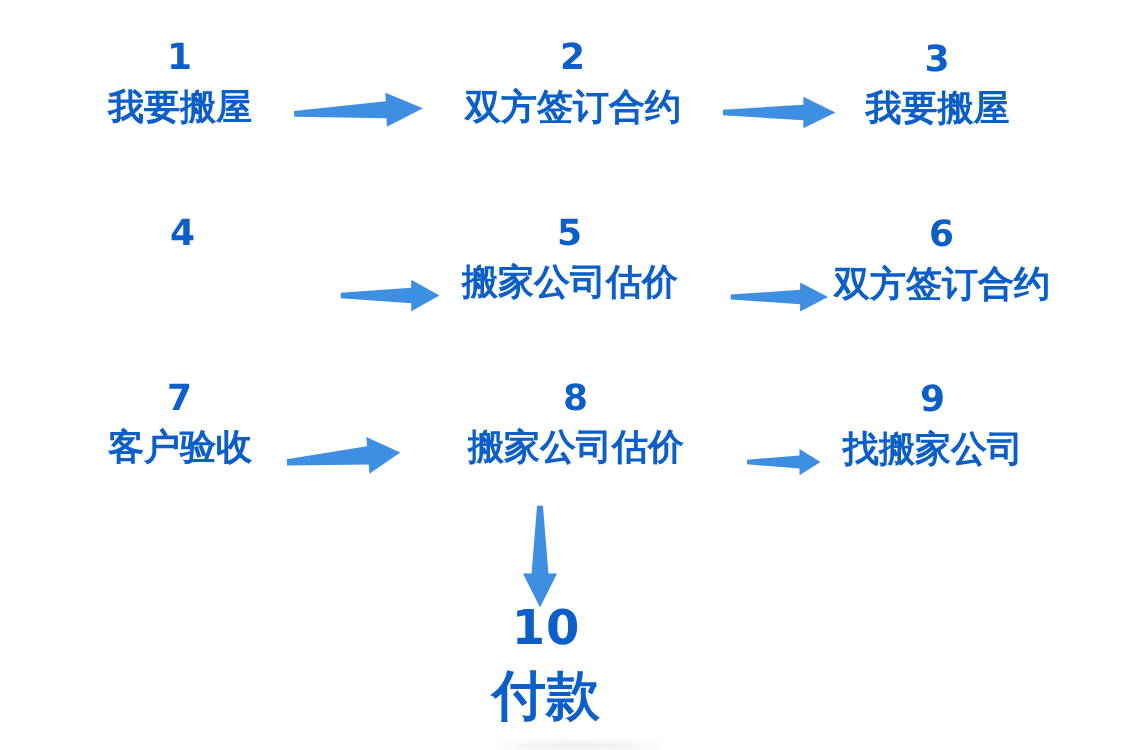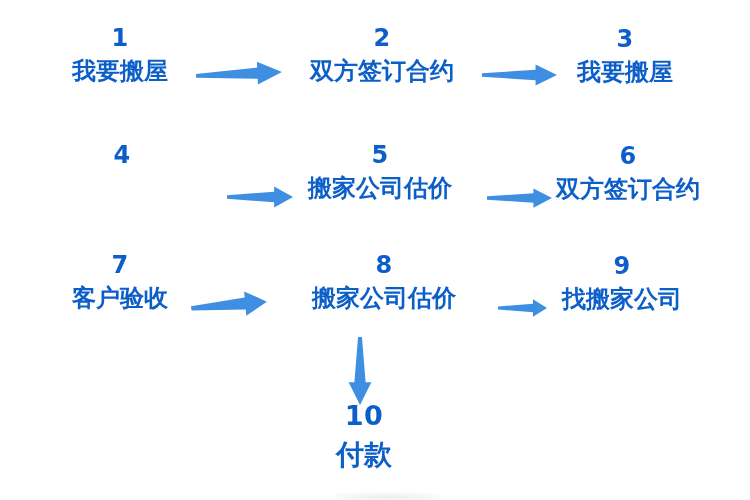--- a/index.html
+++ b/index.html
@@ -26,22 +26,22 @@
     font-size: 24px;
     line-height: 1.05;
     letter-spacing: 0.5px;
   }
   .step-label {
     font-size: 24px;
     line-height: 1.05;
     margin-top: 8px;
     white-space: nowrap;
   }
-  .step.final .step-number { font-size: 27px; }
-  .step.final .step-label  { font-size: 28px; margin-top: 10px; }
+  .step.final .step-number { font-size: 32px; }
+  .step.final .step-label  { font-size: 36px; margin-top: 10px; }
 
   .arrow {
     position: absolute;
     display: block;
   }
   .tilt-sm { transform: rotate(-2.5deg); }
   .tilt-md { transform: rotate(-5deg); }
 
   .cutoff-smudge {
     position: absolute;

